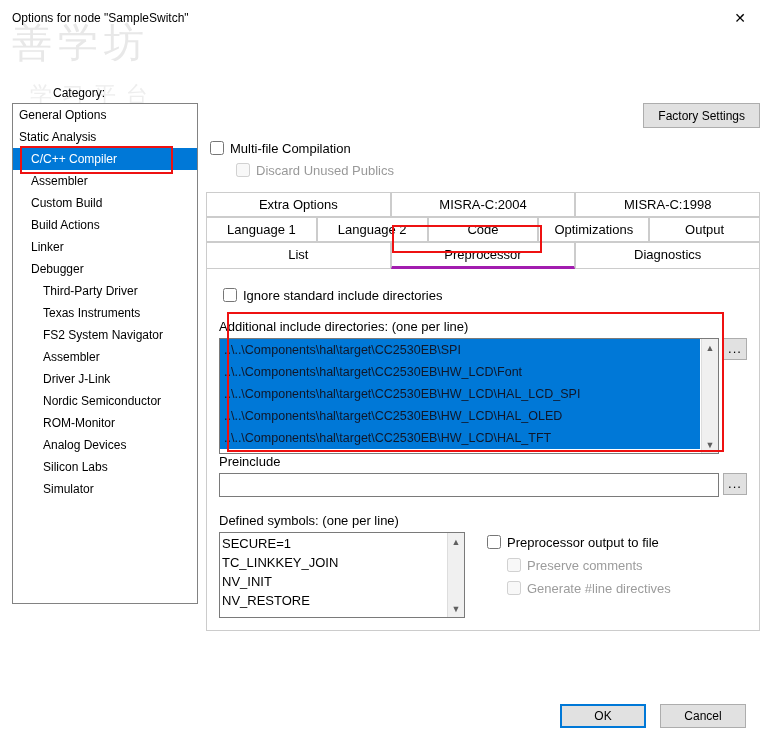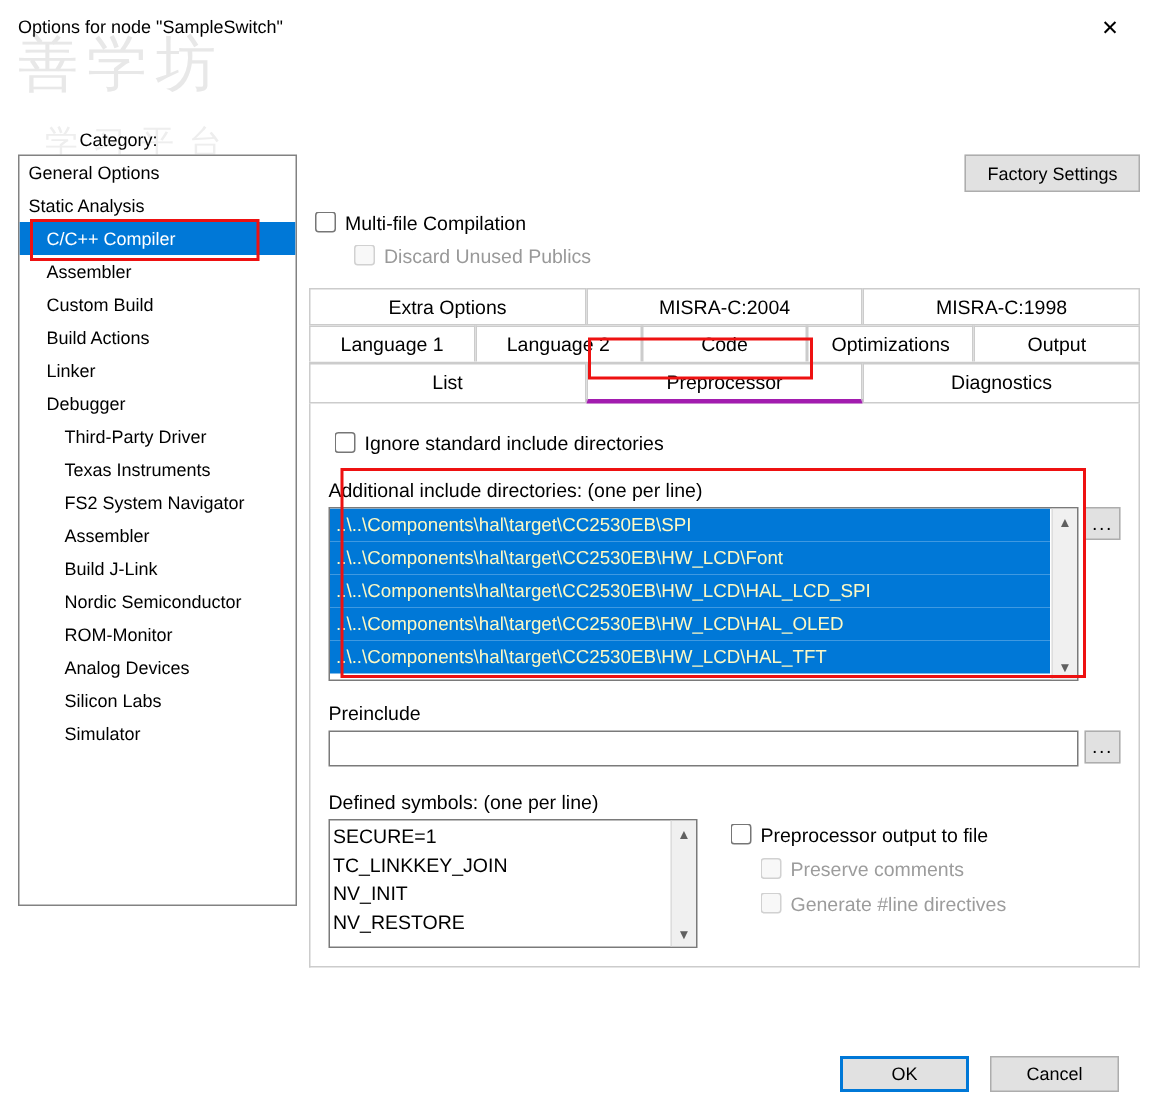--- a/index.html
+++ b/index.html
@@ -146,21 +146,21 @@
     overflow: hidden;
     position: relative;
     font-size: 12.5px;
   }
   .dirs-inner {
     position: absolute;
     left: 0; top: 0; right: 18px; bottom: 0;
     overflow: hidden;
   }
   .dir-line {
-    background: #0078d7; color: #fef9c3;
+    background: #0078d7; color: #0f172a;
     padding: 1px 4px;
     white-space: nowrap;
     line-height: 20px;
     width: fit-content;
     min-width: 100%;
   }
   .dirs-scroll {
     position: absolute; right: 0; top: 0; bottom: 0; width: 17px;
     background: #f0f0f0;
     border-left: 1px solid #ddd;
@@ -242,21 +242,21 @@
         <div class="tree-item tree-indent tree-sel">C/C++ Compiler</div>
         <div class="tree-item tree-indent">Assembler</div>
         <div class="tree-item tree-indent">Custom Build</div>
         <div class="tree-item tree-indent">Build Actions</div>
         <div class="tree-item tree-indent">Linker</div>
         <div class="tree-item tree-indent">Debugger</div>
         <div class="tree-item tree-indent2">Third-Party Driver</div>
         <div class="tree-item tree-indent2">Texas Instruments</div>
         <div class="tree-item tree-indent2">FS2 System Navigator</div>
         <div class="tree-item tree-indent2">Assembler</div>
-        <div class="tree-item tree-indent2">Build J-Link</div>
+        <div class="tree-item tree-indent2">Driver J-Link</div>
         <div class="tree-item tree-indent2">Nordic Semiconductor</div>
         <div class="tree-item tree-indent2">ROM-Monitor</div>
         <div class="tree-item tree-indent2">Analog Devices</div>
         <div class="tree-item tree-indent2">Silicon Labs</div>
         <div class="tree-item tree-indent2">Simulator</div>
       </div>
 
     <div class="right-panel">
       <button class="factory-btn">Factory Settings</button>
 
@@ -306,21 +306,21 @@
                 </div>
               <div class="dirs-scroll">
                 <div class="scroll-arrow">▲</div>
                 <div style="flex:1"></div>
                 <div class="scroll-arrow" style="position:absolute;bottom:0;left:0;right:0">▼</div>
               </div>
             </div>
             <div class="browse-btn">...</div>
           </div>
 
-          <div class="field-label" style="margin-top:14px">Preinclude</div>
+          <div class="field-label" style="">Preinclude</div>
           <div class="preinc-row">
             <input class="text-input" type="text" style="">
             <div class="browse-btn">...</div>
           </div>
 
           <div class="field-label" style="margin-top:16px">Defined symbols: (one per line)</div>
           <div class="defs-row">
             <div class="defs-box">
               <div id="defs-inner">
                   <div class="def-line">SECURE=1</div>

